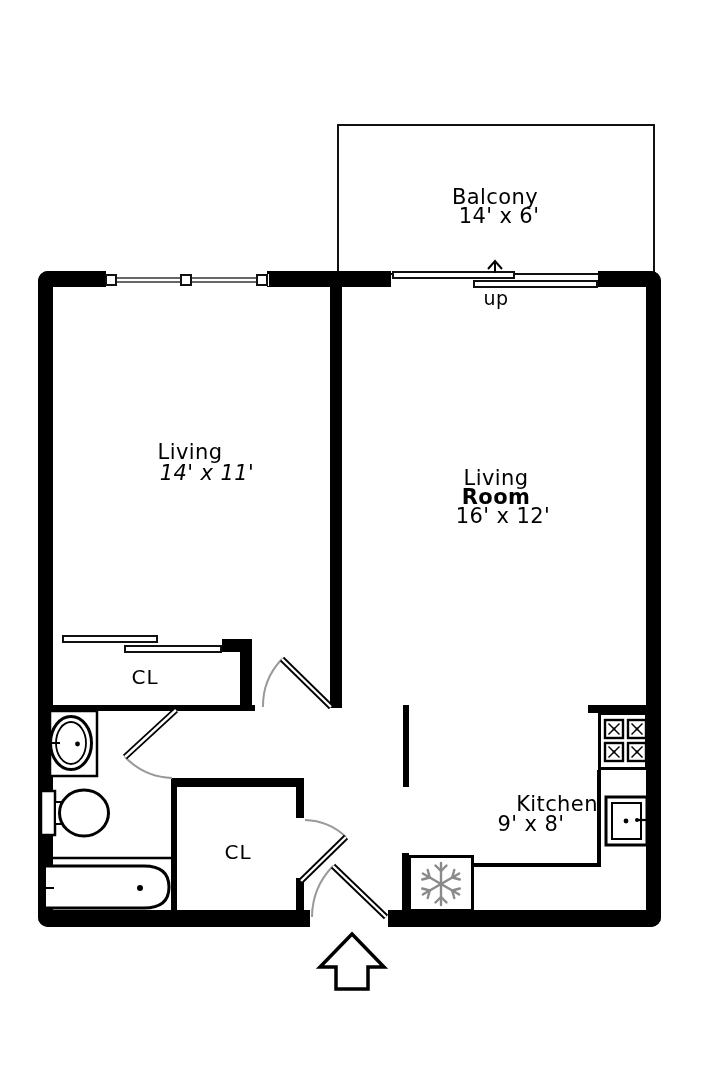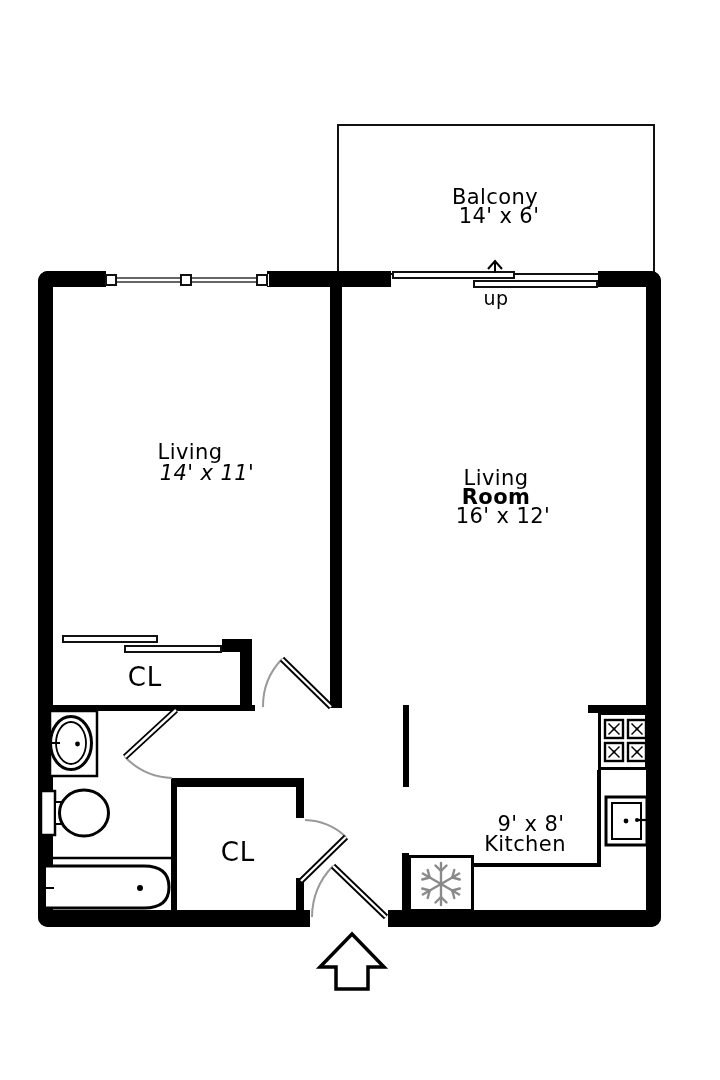--- a/index.html
+++ b/index.html
@@ -5,21 +5,21 @@
   html,body{margin:0;padding:0;background:#fff;}
   #stage{position:relative;width:720px;height:1080px;background:#ffffff;overflow:hidden;
          font-family:"DejaVu Sans",sans-serif;}
   .wall{position:absolute;background:#000;}
   .box{position:absolute;background:#fff;border:3px solid #000;box-sizing:border-box;}
   .panel{position:absolute;background:#fff;border:2px solid #111;box-sizing:border-box;}
   .post{position:absolute;background:#fff;border:2px solid #111;box-sizing:border-box;}
   .winline{position:absolute;background:#666;height:2px;}
   .lbl{position:absolute;transform:translate(-50%,-50%);font-size:21px;color:#000;
        white-space:nowrap;letter-spacing:.4px;}
-  .lbl.cl{font-size:26px;letter-spacing:1px;}
+  .lbl.cl{font-size:20px;letter-spacing:1px;}
   .lbl.up{font-size:19px;}
   svg{position:absolute;left:0;top:0;}
 </style>
 </head>
 <body>
 
 <div id="stage">
 
   <div style="position:absolute;left:337px;top:124px;width:318px;height:151px;
               border:2px solid #111;box-sizing:border-box;background:#fff;"></div>
@@ -63,21 +63,21 @@
   <div class="wall" style="left:402px;top:853px;width:7px;height:64px;"></div>
   <div class="box" style="left:408px;top:855px;width:66px;height:57px;"></div>
 
   <div class="lbl" style="left:495px;top:197px;">Balcony</div>
   <div class="lbl" style="left:499px;top:216px;">14' x 6'</div>
   <div class="lbl" style="left:190px;top:452px;">Living</div>
   <div class="lbl" style="left:207px;top:473px;font-style:italic;">14' x 11'</div>
   <div class="lbl" style="left:496px;top:478px;">Living</div>
   <div class="lbl" style="left:496px;top:497px;font-weight:bold;">Room</div>
   <div class="lbl" style="left:494px;top:516px;margin-left:9px;">16' x 12'</div>
-  <div class="lbl" style="left:525px;top:804px;margin-top:40px;">Kitchen</div>
+  <div class="lbl" style="left:557px;top:804px;">Kitchen</div>
   <div class="lbl" style="left:531px;top:824px;text-align:right;">9' x 8'</div>
   <div class="lbl cl" style="left:145px;top:677px;">CL</div>
   <div class="lbl cl" style="left:238px;top:852px;">CL</div>
   <div class="lbl up" style="left:496px;top:298px;">up</div>
 
   <svg width="720" height="1080" viewBox="0 0 720 1080">
 
     <g>
       <path d="M 263 707 A 68 68 0 0 1 282 659" fill="none" stroke="#999999" stroke-width="2"></path>
       <line x1="331" y1="707" x2="282" y2="659" stroke="#000" stroke-width="6"></line>

